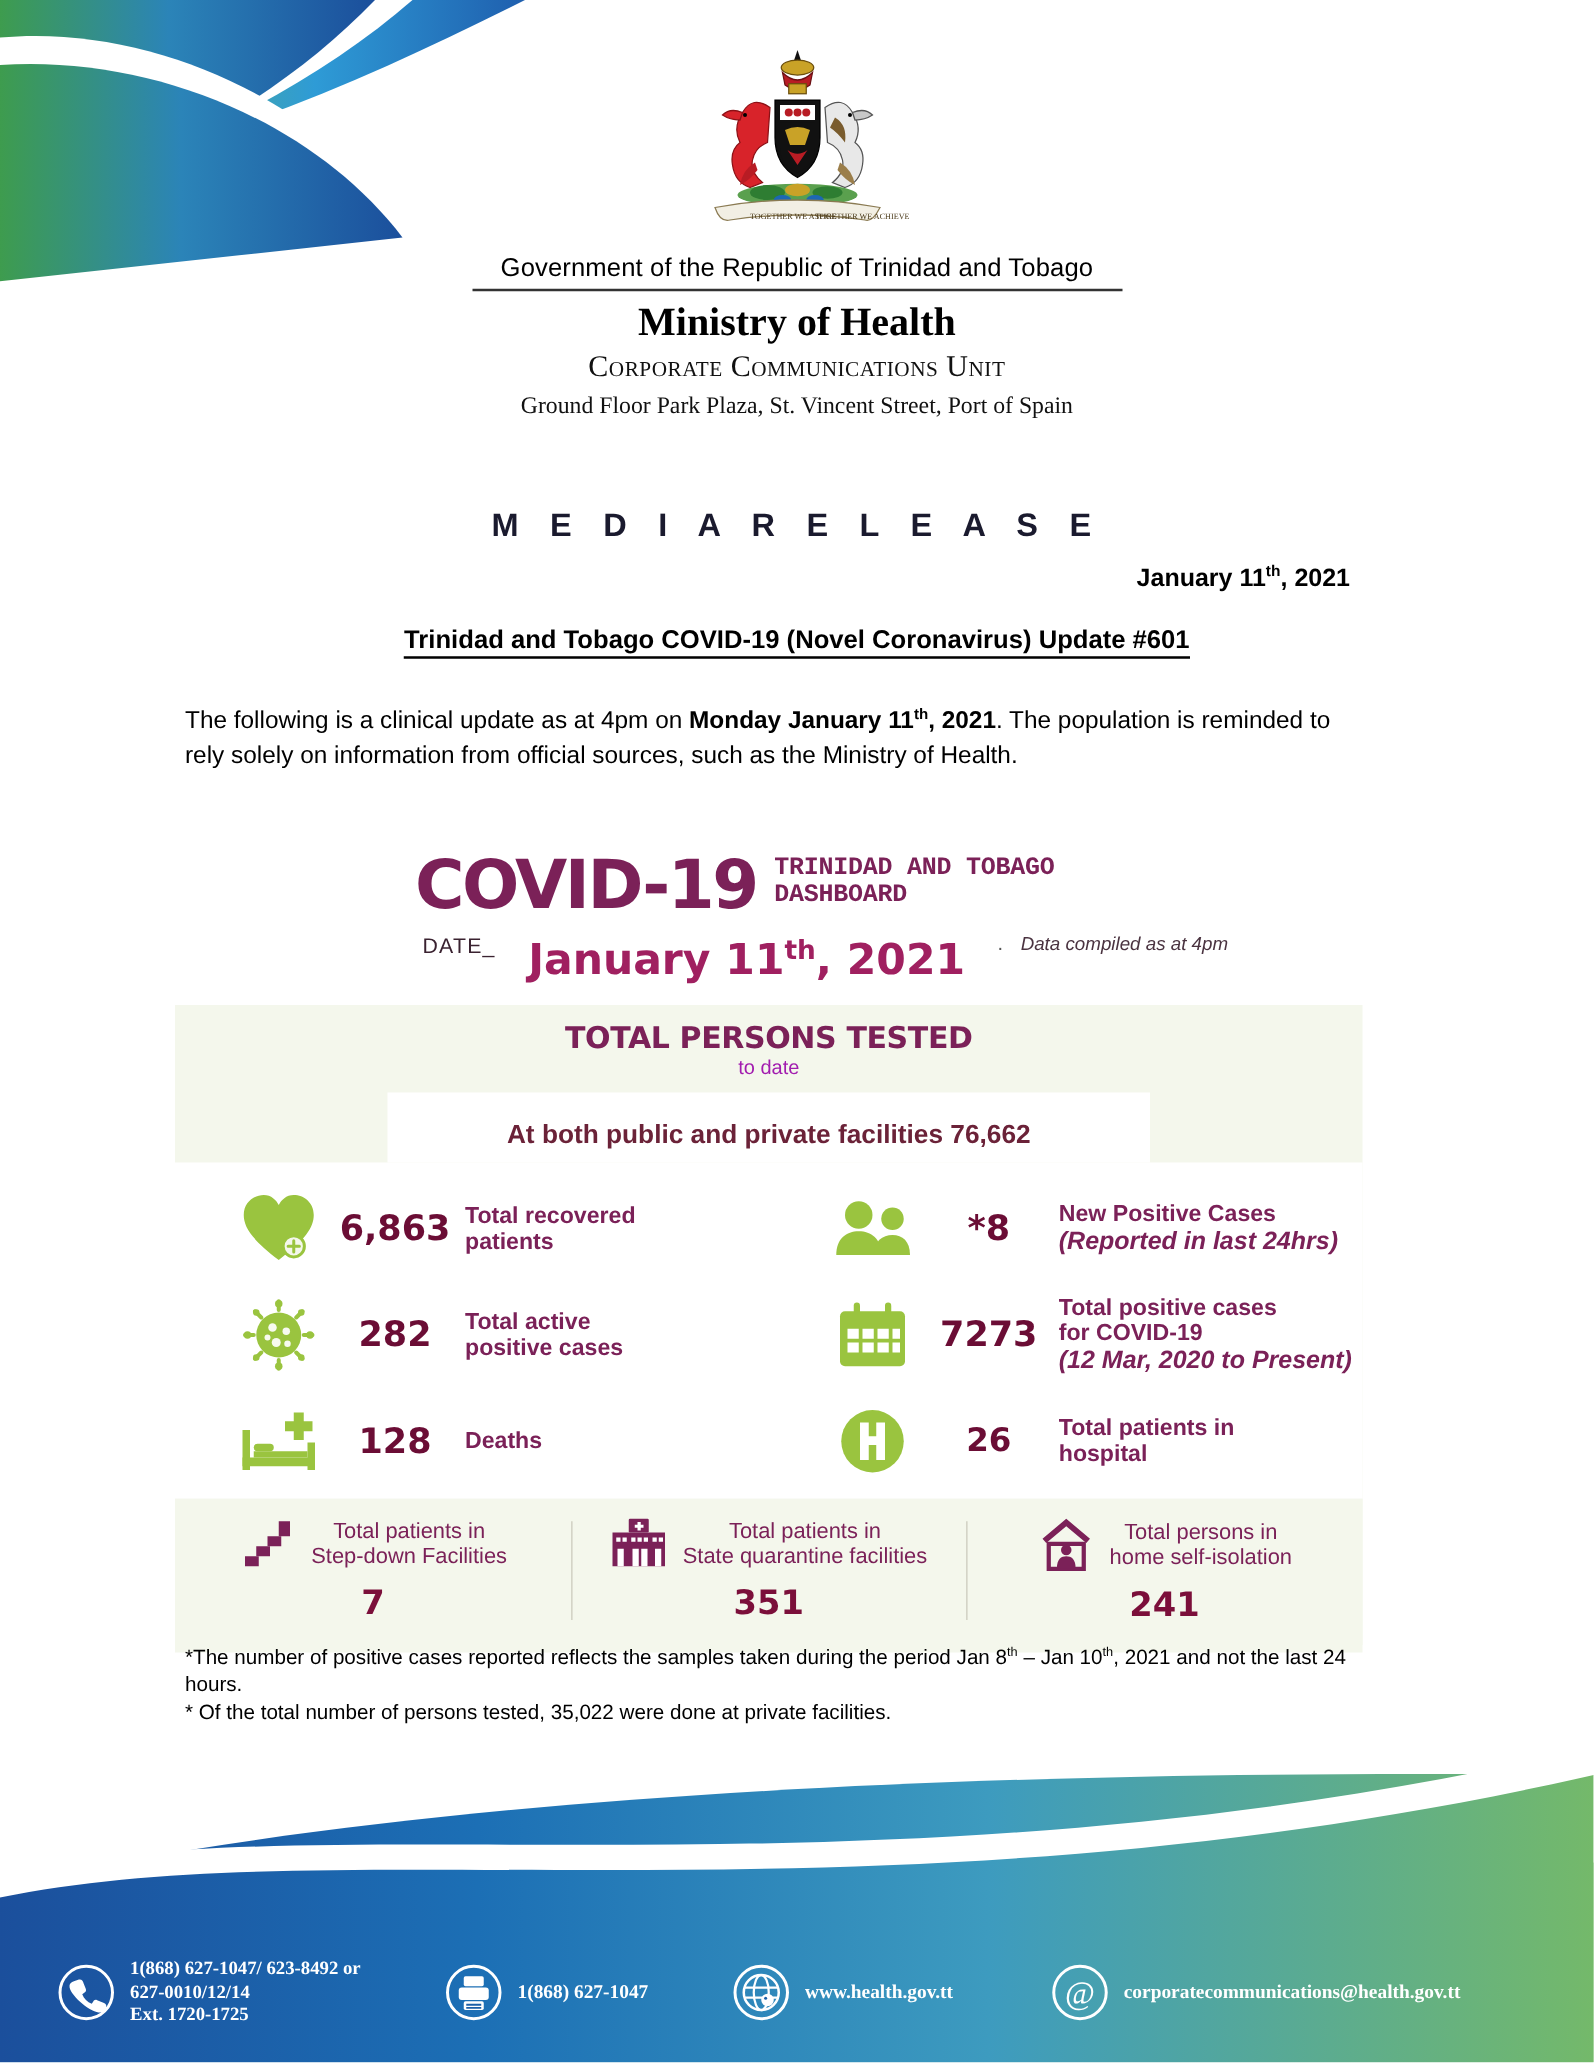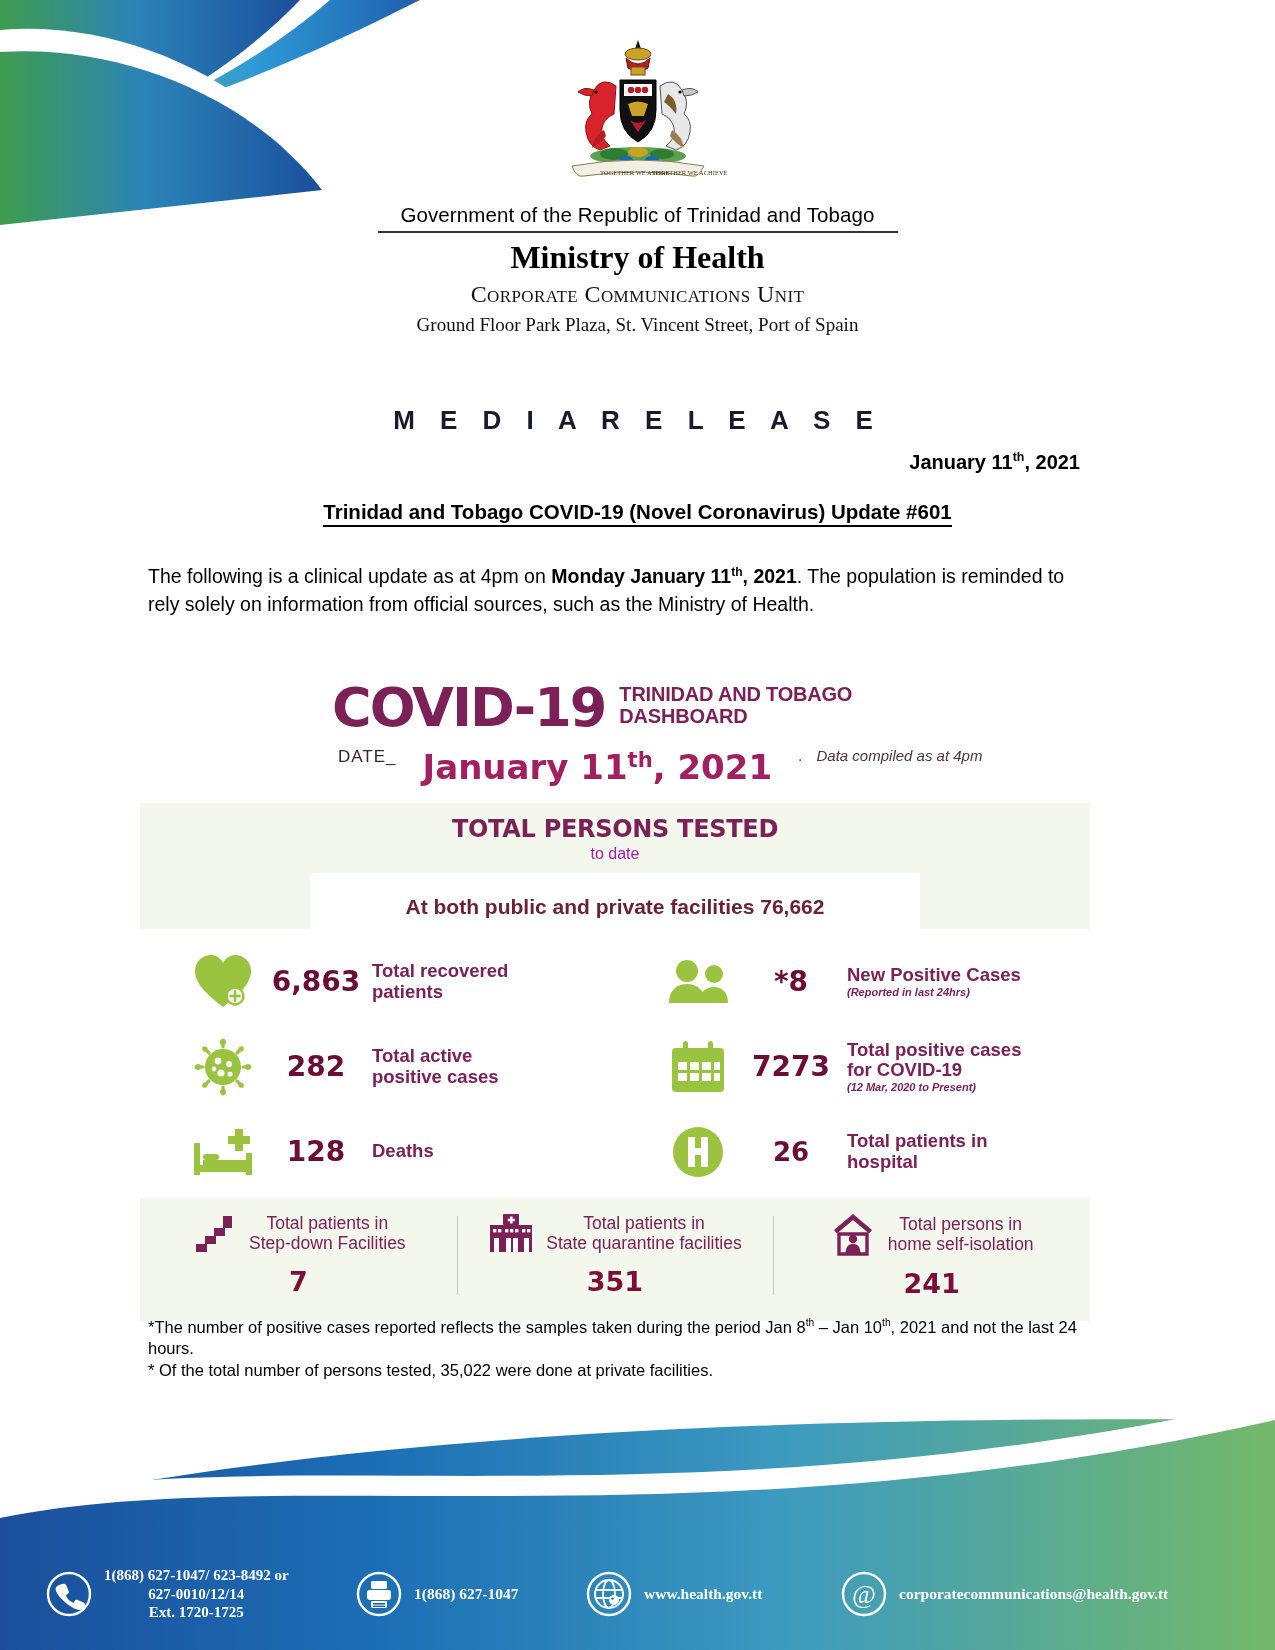--- a/index.html
+++ b/index.html
@@ -66,21 +66,21 @@
   .dash-head { display:flex; align-items:flex-end; padding-left:192px; }
   .covid19 {
     font-size:54px; font-weight:bold; color:#7b2158;
     letter-spacing:-2px; line-height:.92;
     font-family:"DejaVu Sans", sans-serif;
   }
   .tt-dash {
     font-size:20px; font-weight:bold; color:#7b2158;
     line-height:1.08; margin-left:14px; margin-bottom:5px;
     letter-spacing:-.2px;
-    font-family:Liberation Sans, sans-serif;
+    font-family:Liberation Mono, monospace;
   }
   .date-row { display:flex; align-items:flex-start; padding-left:198px; margin-top:14px; }
   .date-label { font-size:17px; color:#3a2230; letter-spacing:1px; }
   .date-value {
     font-size:34px; font-weight:bold; color:#a02060; margin-left:26px;
     font-family:"DejaVu Sans", sans-serif;
   }
   .date-dot { font-size:16px; color:#555; margin-left:26px; }
   .date-note { font-size:15px; font-style:italic; color:#4a3340; margin-left:14px; }
 
@@ -100,21 +100,21 @@
   .row { display:flex; }
   .cell { width:50%; display:flex; align-items:center; min-height:85px; padding-left:46px; }
   .cell .ico { width:74px; flex:0 0 74px; display:flex; justify-content:center; align-items:center; }
   .cell .num {
     width:112px; flex:0 0 112px; text-align:center;
     font-size:28px; font-weight:bold; color:#6b0d35;
     font-family:"DejaVu Sans", sans-serif;
   }
   .cell .num.small { font-size:26px; }
   .cell .lbl { font-size:18.5px; font-weight:bold; color:#7b2158; line-height:1.12; }
-  .cell .lbl .sub { font-size:11px; font-style:italic; font-weight:bold; }
+  .cell .lbl .sub { font-size:20px; font-style:italic; font-weight:bold; }
 
   .bottom-strip { background:#f4f7ec; padding:14px 0 16px 0; display:flex; }
   .bcol { width:33.3333%; position:relative; text-align:center; }
   .bcol + .bcol:before {
     content:""; position:absolute; left:0; top:4px; bottom:4px; width:1px; background:#c9c9bb;
   }
   .bhead { display:flex; align-items:center; justify-content:center; gap:12px; }
   .bhead .bico { width:46px; flex:0 0 46px; display:flex; justify-content:center; }
   .bhead .btxt { font-size:17.5px; color:#7b2158; line-height:1.16; text-align:center; }
   .bnum {
@@ -123,21 +123,21 @@
   }
 
   
   .footnotes {
     position:absolute; top:1316px; left:148px; width:935px;
     font-size:16.5px; line-height:1.32; color:#000;
   }
   .footnotes p { margin:0; }
 
   
-  .footer { position:absolute; left:0; bottom:0; width:1275px; height:160px;text-align:center; }
+  .footer { position:absolute; left:0; bottom:0; width:1275px; height:160px; }
   .footer-items {
     position:absolute; left:0; bottom:0; width:1275px; height:112px;
     display:flex; align-items:center; padding-left:46px; gap:0;
   }
   .fitem { display:flex; align-items:center; color:#ffffff; }
   .fcirc { width:46px; height:46px; flex:0 0 46px; }
   .ftxt {
     margin-left:12px; font-family:"Liberation Serif", serif;
     font-size:15px; font-weight:bold; line-height:1.25; color:#fff;
   }

